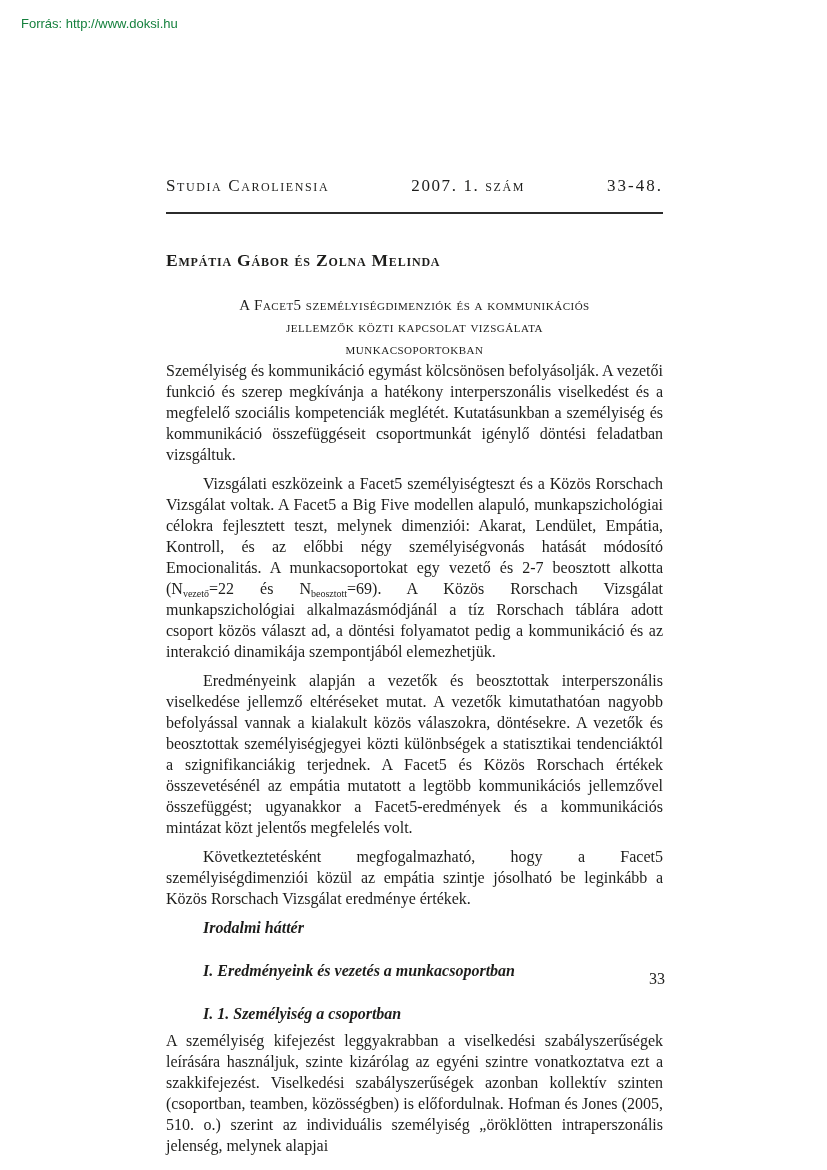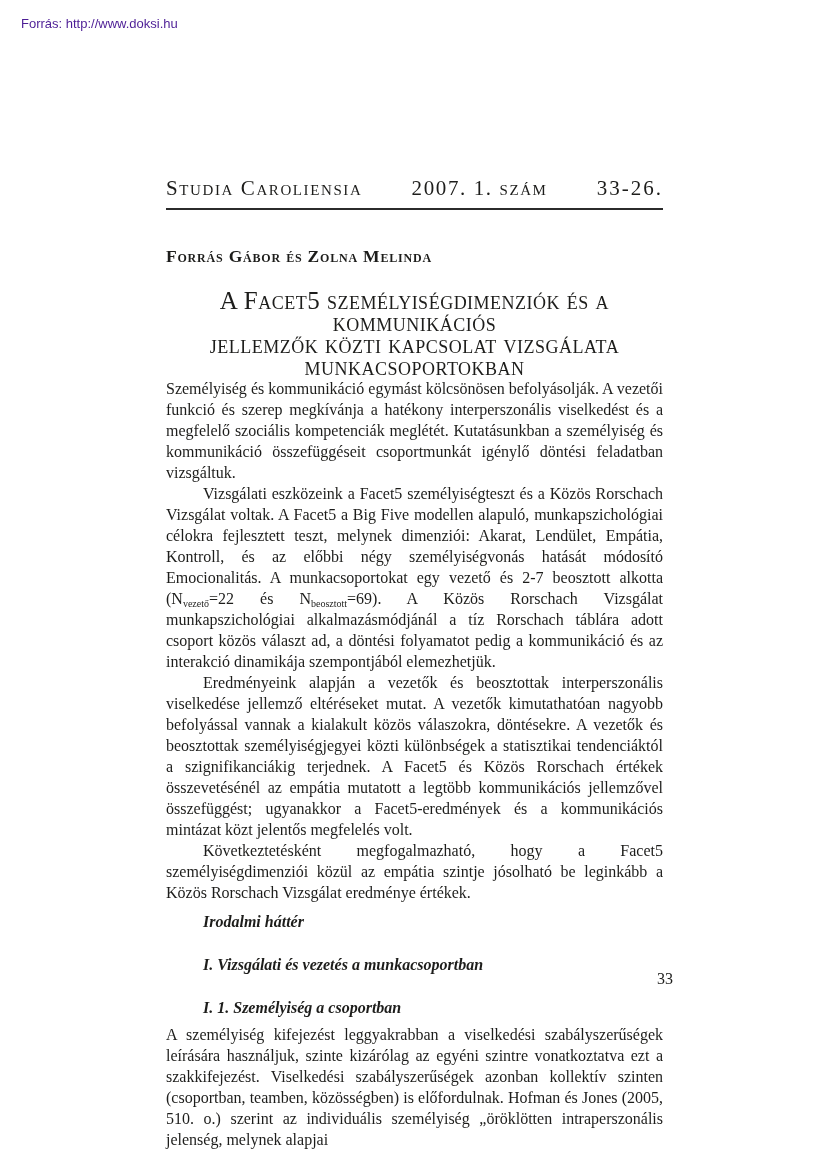--- a/index.html
+++ b/index.html
@@ -12,117 +12,117 @@
     color: #1d1d1b;
     font-family: "Liberation Serif", serif;
     overflow: hidden;
   }
   .watermark {
     position: absolute;
     left: 21px;
     top: 16px;
     font-family: "Liberation Sans", sans-serif;
     font-size: 13px;
-    color: #4c1d95;
+    color: #15803d;
   }
   .content {
     position: absolute;
     left: 166px;
     top: 0;
     width: 497px;
     padding-top: 176px;
   }
   .smallcaps { font-variant: small-caps; }
   .journal-header {
     display: flex;
     justify-content: space-between;
     align-items: baseline;
-    font-size: 21px;
+    font-size: 17px;
     letter-spacing: 1.6px;
     border-bottom: 2px solid #2b2b2b;
-    padding-bottom: 7px;
+    padding-bottom: 16px;
   }
   .jh-pages { letter-spacing: 2px; }
   .authors {
     margin-top: 36px;
     font-weight: bold;
     font-size: 17.5px;
     letter-spacing: 0.8px;
   }
   .article-title {
     margin-top: 23px;
     text-align: center;
-    font-size: 25px;
+    font-size: 15px;
     line-height: 22px;
     letter-spacing: 0.5px;
   }
   .heading {
     font-weight: bold;
     font-style: italic;
     font-size: 16px;
     line-height: 21px;
     padding-left: 37px;
   }
   .abstract-heading { margin: 14px 0 8px 0; }
   .section-heading { margin: 22px 0 6px 0; }
   .section-heading.first { margin-top: 8px; }
   p {
     margin: 0;
     font-size: 16px;
     line-height: 21px;
     text-align: justify;
   }
-  p.indent { text-indent: 37px; }
+  p.indent { text-indent: 37px; margin-top: 8px; }
   sub {
     font-size: 10px;
     line-height: 0;
     vertical-align: -3px;
   }
   .page-number {
     position: absolute;
     top: 970px;
-    right: 154px;
+    right: 162px;
     font-size: 16px;
   }
 </style>
 </head>
 <body>
 
 <div class="page">
 
   <div class="watermark">Forrás: http://www.doksi.hu</div>
 
   <div class="content">
 
     <div class="journal-header">
       <span class="smallcaps">Studia Caroliensia</span>
       <span class="smallcaps">2007. 1. szám</span>
-      <span class="jh-pages">33-26.</span>
+      <span class="jh-pages">33-48.</span>
     </div>
 
-    <div class="authors smallcaps">Forrás Gábor és Zolna Melinda</div>
+    <div class="authors smallcaps">Empátia Gábor és Zolna Melinda</div>
 
     <div class="article-title smallcaps">
       <div>A Facet5 személyiségdimenziók és a kommunikációs</div>
       <div>jellemzők közti kapcsolat vizsgálata</div>
       <div>munkacsoportokban</div>
     </div>
 
 
     <p>Személyiség és kommunikáció egymást kölcsönösen befolyásolják. A vezetői funkció és szerep megkívánja a hatékony interperszonális viselkedést és a megfelelő szociális kompetenciák meglétét. Kutatásunkban a személyiség és kommunikáció összefüggéseit csoportmunkát igénylő döntési feladatban vizsgáltuk.</p>
 
     <p class="indent"><span>Vizsgálati eszközeink a Facet5 személyiségteszt és a Közös Rorschach Vizsgálat voltak. A Facet5 a Big Five modellen alapuló, munkapszichológiai célokra fejlesztett teszt, melynek dimenziói: Akarat, Lendület, Empátia, Kontroll, és az előbbi négy személyiségvonás hatását módosító Emocionalitás. A munkacsoportokat egy vezető és 2-7 beosztott alkotta (N</span><sub><span>vezető</span></sub><span>=22 és N</span><sub><span>beosztott</span></sub><span>=69). A Közös Rorschach Vizsgálat munkapszichológiai alkalmazásmódjánál a tíz Rorschach táblára adott csoport közös választ ad, a döntési folyamatot pedig a kommunikáció és az interakció dinamikája szempontjából elemezhetjük.</span></p>
 
     <p class="indent">Eredményeink alapján a vezetők és beosztottak interperszonális viselkedése jellemző eltéréseket mutat. A vezetők kimutathatóan nagyobb befolyással vannak a kialakult közös válaszokra, döntésekre. A vezetők és beosztottak személyiségjegyei közti különbségek a statisztikai tendenciáktól a szignifikanciákig terjednek. A Facet5 és Közös Rorschach értékek összevetésénél az empátia mutatott a legtöbb kommunikációs jellemzővel összefüggést; ugyanakkor a Facet5-eredmények és a kommunikációs mintázat közt jelentős megfelelés volt.</p>
 
     <p class="indent">Következtetésként megfogalmazható, hogy a Facet5 személyiségdimenziói közül az empátia szintje jósolható be leginkább a Közös Rorschach Vizsgálat eredménye értékek.</p>
 
     <div class="heading section-heading first">Irodalmi háttér</div>
 
-    <div class="heading section-heading">I. Vizsgálati és vezetés a munkacsoportban</div>
+    <div class="heading section-heading">I. Eredményeink és vezetés a munkacsoportban</div>
 
     <div class="heading section-heading">I. 1. Személyiség a csoportban</div>
 
     <p>A személyiség kifejezést leggyakrabban a viselkedési szabályszerűségek leírására használjuk, szinte kizárólag az egyéni szintre vonatkoztatva ezt a szakkifejezést. Viselkedési szabályszerűségek azonban kollektív szinten (csoportban, teamben, közösségben) is előfordulnak. Hofman és Jones (2005, 510. o.) szerint az individuális személyiség „öröklötten intraperszonális jelenség, melynek alapjai</p>
 
   </div>
 
   <div class="page-number">33</div>
 
 </div>

